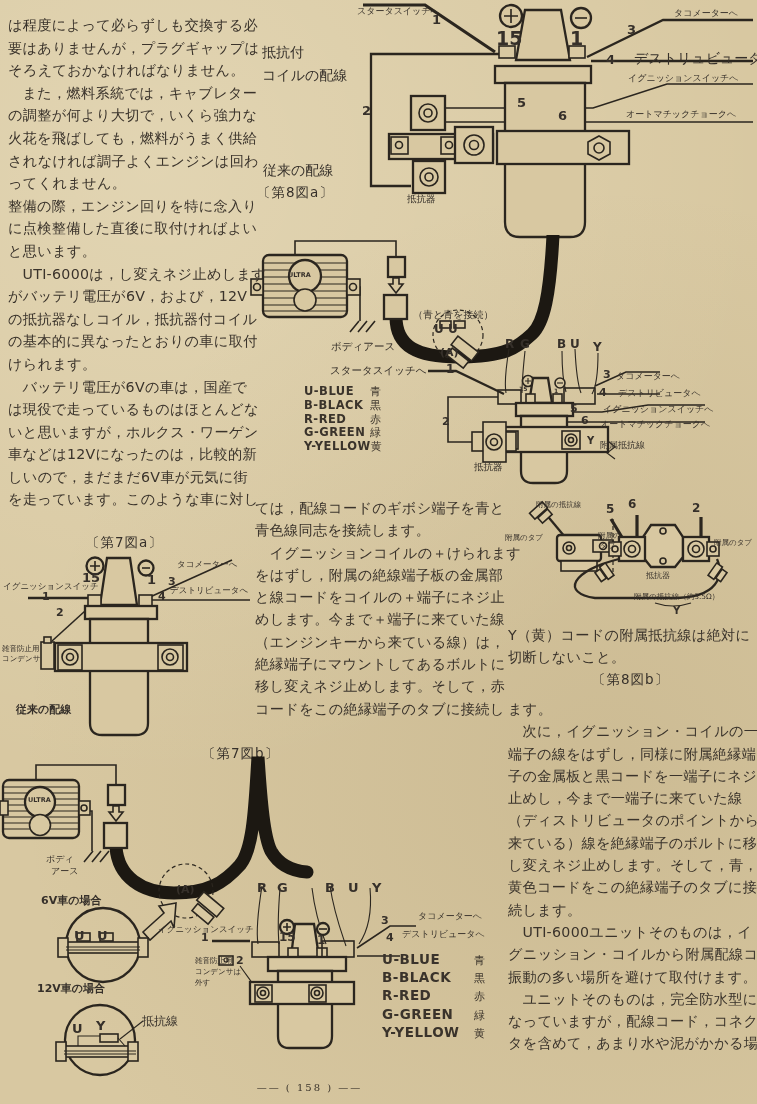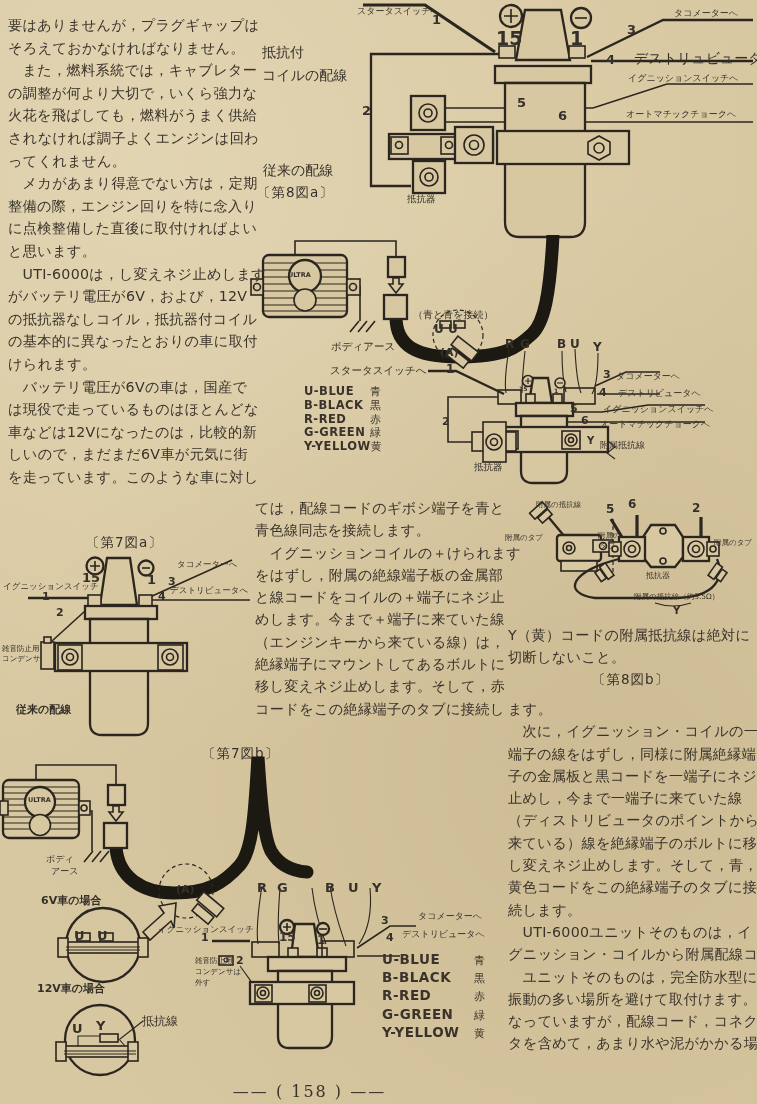--- a/index.html
+++ b/index.html
@@ -20,21 +20,21 @@
   .fig .thn{stroke-width:1.1px;}
   .fig .thk{stroke-width:2.3px;}
   .fig .t3{stroke-width:3.2px;}
   .fig .cbl{stroke:#1c1812;stroke-width:13px;fill:none;stroke-linecap:round;}
   .fig .dsh{stroke-dasharray:4 3;stroke-width:1.2px;}
   .legend{position:absolute;font-size:11.5px;line-height:12.8px;}
   .legend .code{display:inline-block;min-width:66px;font-weight:bold;letter-spacing:.5px;}
   .legend .kanji{font-size:11px;}
   .legend.lg{font-size:13.5px;line-height:17.2px;}
   .legend.lg .code{min-width:92px;}
-  .footer{position:absolute;left:0;width:619px;text-align:center;font-size:16px;
+  .footer{position:absolute;left:0;width:619px;text-align:center;font-size:10px;
     font-family:"DejaVu Serif",serif;letter-spacing:2px;}
 </style>
 </head>
 <body>
 
 <div class="page">
 
   <svg class="fig" viewBox="0 0 402 250" style="left:355px;top:0;width:402px;height:250px">
     <path class="t3" d="M8 5 H70 L140 52"></path>
     <path class="thk" d="M146 54 H16 V186 H56"></path>
@@ -175,38 +175,39 @@
   <div class="lbl b" style="left:570px;top:402px;font-size:11px">5</div>
   <div class="lbl" style="left:603px;top:403px;font-size:9px">イグニッションスイッチへ</div>
   <div class="lbl b" style="left:581px;top:414px;font-size:11px">6</div>
   <div class="lbl" style="left:600px;top:418px;font-size:9px">オートマチックチョークへ</div>
   <div class="lbl b" style="left:587px;top:435px;font-size:10px">Y</div>
   <div class="lbl" style="left:600px;top:439px;font-size:9px">附属抵抗線</div>
   <div class="lbl" style="left:474px;top:461px;font-size:9.5px">抵抗器</div>
   <div class="lbl b" style="left:442px;top:415px;font-size:11px">2</div>
 
   <div class="col" style="left:8px;top:14px">
+      <div class="tline">は程度によって必らずしも交換する必</div>
       <div class="tline">要はありませんが，プラグギャップは</div>
       <div class="tline">そろえておかなければなりません。</div>
       <div class="tline">　また，燃料系統では，キャブレター</div>
       <div class="tline">の調整が何より大切で，いくら強力な</div>
       <div class="tline">火花を飛ばしても，燃料がうまく供給</div>
       <div class="tline">されなければ調子よくエンジンは回わ</div>
       <div class="tline">ってくれません。</div>
-      <div class="tline">　メカがあまり得意でない方は，定期</div>
       <div class="tline">整備の際，エンジン回りを特に念入り</div>
       <div class="tline">に点検整備した直後に取付ければよい</div>
       <div class="tline">と思います。</div>
       <div class="tline">　UTI-6000は，し変えネジ止めします</div>
       <div class="tline">がバッテリ電圧が6V，および，12V</div>
       <div class="tline">の抵抗器なしコイル，抵抗器付コイル</div>
       <div class="tline">の基本的に異なったとおりの車に取付</div>
       <div class="tline">けられます。</div>
       <div class="tline">　バッテリ電圧が6Vの車は，国産で</div>
       <div class="tline">は現役で走っているものはほとんどな</div>
+      <div class="tline">いと思いますが，ホルクス・ワーゲン</div>
       <div class="tline">車などは12Vになったのは，比較的新</div>
       <div class="tline">しいので，まだまだ6V車が元気に街</div>
       <div class="tline">を走っています。このような車に対し</div>
     </div>
   <div class="lbl cap" style="left:86px;top:534px">〔第7図a〕</div>
 
   <svg class="fig" viewBox="0 0 255 190" style="left:0;top:555px;width:255px;height:190px">
     <path class="thk" d="M28 43 H90"></path>
     <path d="M96 46 L52 86"></path>
     <path d="M150 42 L232 5"></path>
@@ -318,22 +319,22 @@
       <div class="tline">端子の線をはずし，同様に附属絶縁端</div>
       <div class="tline">子の金属板と黒コードを一端子にネジ</div>
       <div class="tline">止めし，今まで一端子に来ていた線</div>
       <div class="tline">（ディストリビュータのポイントから</div>
       <div class="tline">来ている）線を絶縁端子のボルトに移</div>
       <div class="tline">し変えネジ止めします。そして，青，</div>
       <div class="tline">黄色コードをこの絶縁端子のタブに接</div>
       <div class="tline">続します。</div>
       <div class="tline">　UTI-6000ユニットそのものは，イ</div>
       <div class="tline">グニッション・コイルから附属配線コ</div>
+      <div class="tline">振動の多い場所を避けて取付けます。</div>
       <div class="tline">　ユニットそのものは，完全防水型に</div>
-      <div class="tline">振動の多い場所を避けて取付けます。</div>
       <div class="tline">なっていますが，配線コード，コネク</div>
       <div class="tline">タを含めて，あまり水や泥がかかる場</div>
     </div>
 
   <svg class="fig" viewBox="0 0 505 359" style="left:0;top:745px;width:505px;height:359px">
     <defs>
         <pattern id="ht2" width="5" height="5" patternUnits="userSpaceOnUse">
       <path d="M0 5 L5 0" stroke="#2b261f" stroke-width="1.2"></path>
         </pattern>
       </defs>

